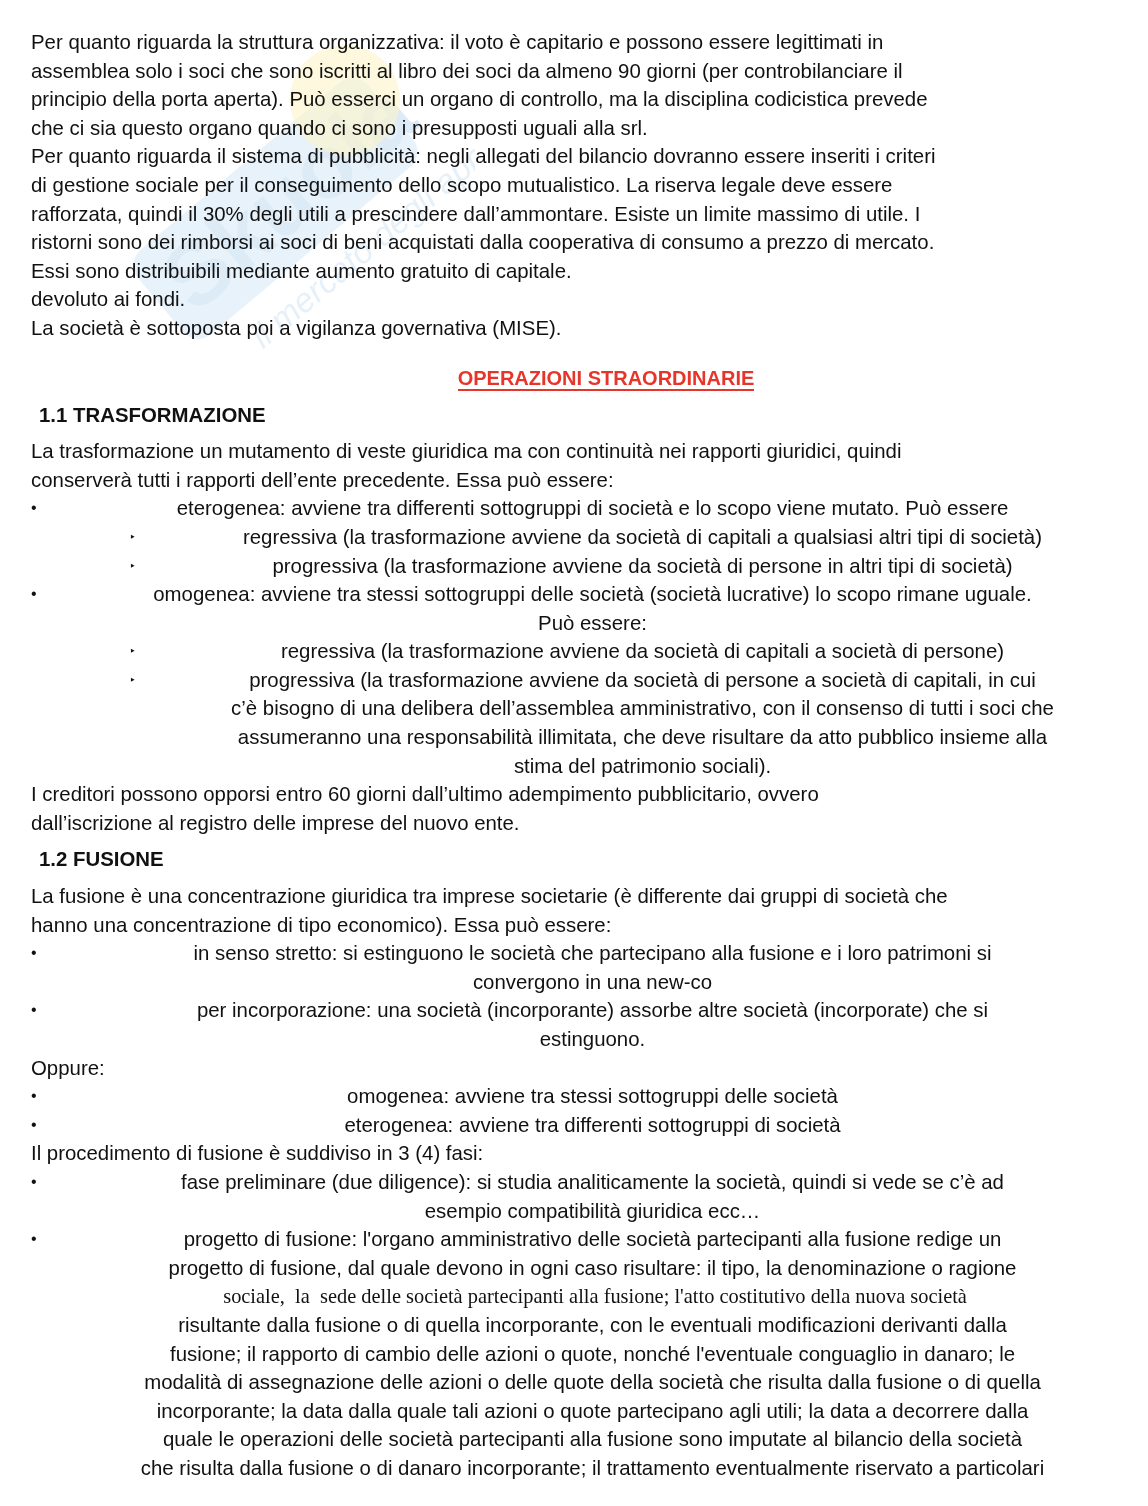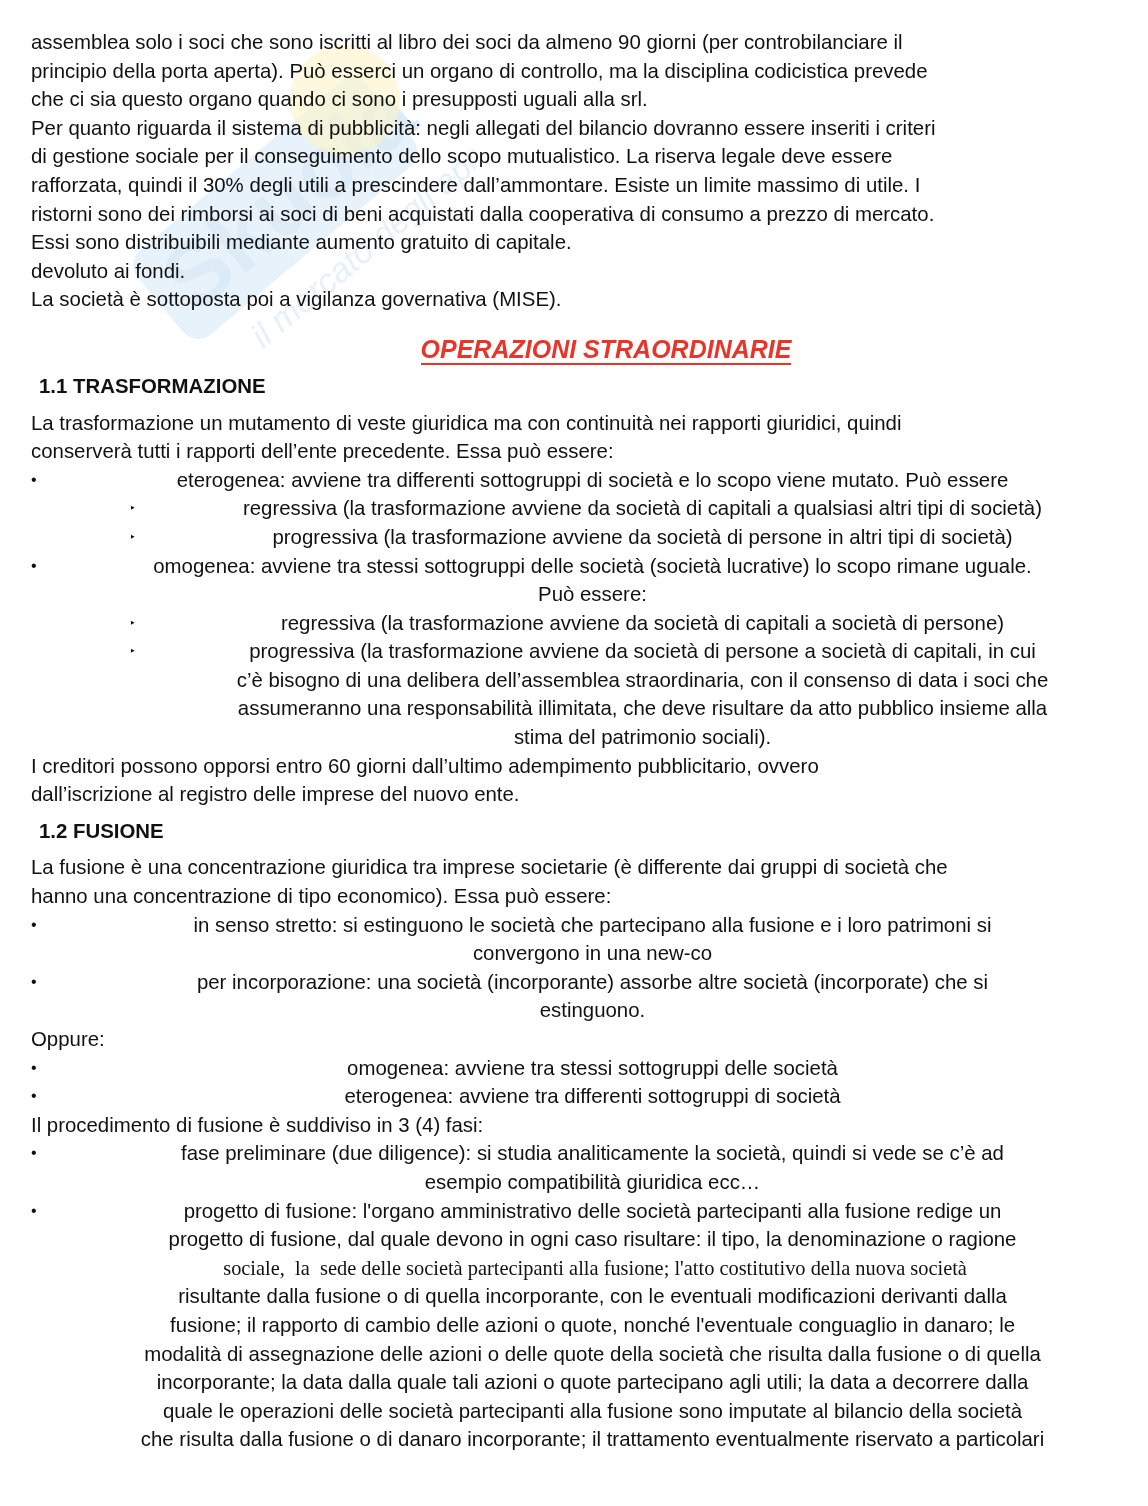--- a/index.html
+++ b/index.html
@@ -11,21 +11,21 @@
     position: absolute; left: 95px; top: 30px; width: 380px; height: 380px;
     pointer-events: none; z-index: 0;
   }
   .page {
     position: absolute; left: 31px; top: 28px; width: 1100px; z-index: 1;
     font-size: 20.4px; line-height: 28.6px;
   }
   .p { margin: 0; white-space: nowrap; }
   .title {
     text-align: center; margin: 18px 0 -2px 0; padding-left: 50px;
-    font-style: italic; font-weight: bold; font-size: 25px; line-height: 34px;
+    font-weight: bold; font-size: 20px; line-height: 34px;
     color: #e8352a;
   }
   .title span { border-bottom: 2px solid #e8352a; padding-bottom: 0px; }
   .h { font-weight: bold; margin: 8px; }
   ul { list-style: none; margin: 0; padding: 0; text-align: center; }
   li.b1 { position: relative; padding-left: 23px; white-space: nowrap; }
   li.b1::before { content: "•"; position: absolute; left: 0; top: 0; font-size: 16px; }
   li.b2 { position: relative; padding-left: 123px; white-space: nowrap; }
   li.b2::before { content: "‣"; position: absolute; left: 99px; top: 0; font-size: 14px; }
 </style>
@@ -37,20 +37,21 @@
     <rect x="40" y="120" width="300" height="110" rx="20" fill="#d7e8f7"></rect>
     <text x="60" y="205" font-family="Liberation Sans, sans-serif" font-weight="bold" font-size="90" fill="#c2dbf2">Skuola</text>
     <text x="90" y="275" font-family="Liberation Sans, sans-serif" font-style="italic" font-size="34" fill="#d3e5f5">il mercato degli appunti</text>
   </g>
   <circle cx="250" cy="70" r="55" fill="#fbf3c8" opacity="0.6"></circle>
 </svg>
 
 <div class="page">
 
   <div>
+    <p class="p">Per quanto riguarda la struttura organizzativa: il voto è capitario e possono essere legittimati in</p>
     <p class="p">assemblea solo i soci che sono iscritti al libro dei soci da almeno 90 giorni (per controbilanciare il</p>
     <p class="p">principio della porta aperta). Può esserci un organo di controllo, ma la disciplina codicistica prevede</p>
     <p class="p">che ci sia questo organo quando ci sono i presupposti uguali alla srl.</p>
     <p class="p">Per quanto riguarda il sistema di pubblicità: negli allegati del bilancio dovranno essere inseriti i criteri</p>
     <p class="p">di gestione sociale per il conseguimento dello scopo mutualistico. La riserva legale deve essere</p>
     <p class="p">rafforzata, quindi il 30% degli utili a prescindere dall’ammontare. Esiste un limite massimo di utile. I</p>
     <p class="p">ristorni sono dei rimborsi ai soci di beni acquistati dalla cooperativa di  consumo a prezzo di mercato.</p>
     <p class="p">Essi sono distribuibili mediante aumento gratuito di capitale.</p>
     <p class="p">devoluto ai fondi.</p>
     <p class="p">La società è sottoposta poi a vigilanza governativa (MISE).</p>
@@ -66,21 +67,21 @@
       <li class="b1">eterogenea: avviene tra differenti sottogruppi di società e lo scopo viene mutato. Può essere</li>
       <li class="b2">regressiva (la trasformazione avviene da società di capitali a qualsiasi altri tipi di società)</li>
       <li class="b2">progressiva (la trasformazione avviene da società di persone in altri tipi di società)</li>
       <li class="b1">
         <div>omogenea: avviene tra stessi sottogruppi delle società (società lucrative) lo scopo rimane uguale.</div>
         <div>Può essere:</div>
       </li>
       <li class="b2">regressiva (la trasformazione avviene da società di capitali a società di persone)</li>
       <li class="b2">
         <div>progressiva (la trasformazione avviene da società di persone a società di capitali, in cui</div>
-        <div>c’è bisogno di una delibera dell’assemblea straordinaria, con il consenso di data i soci che</div>
+        <div>c’è bisogno di una delibera dell’assemblea amministrativo, con il consenso di tutti i soci che</div>
         <div>assumeranno una responsabilità illimitata, che deve risultare da atto pubblico insieme alla</div>
         <div>stima del patrimonio sociali).</div>
       </li>
     </ul>
     <p class="p">I creditori possono opporsi entro 60 giorni dall’ultimo adempimento pubblicitario, ovvero</p>
     <p class="p">dall’iscrizione al registro delle imprese del nuovo ente.</p>
   </div>
 
   <div>
     <p class="p h">1.2 FUSIONE</p>

